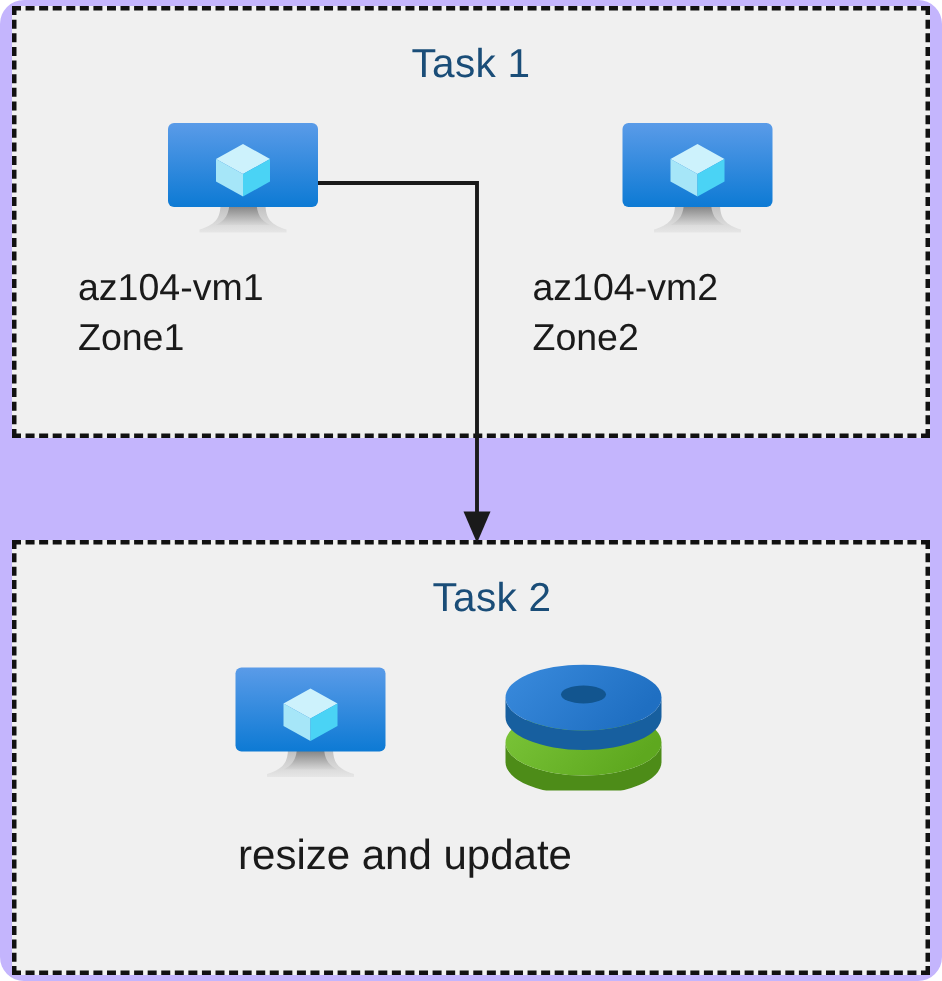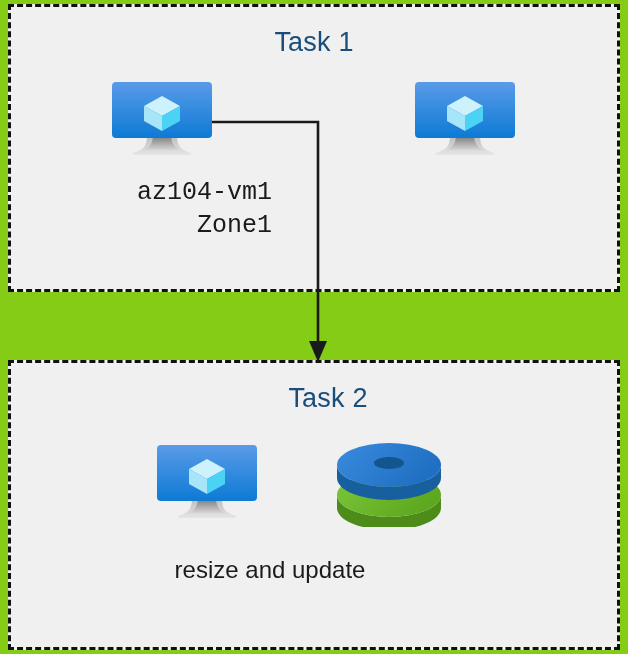--- a/index.html
+++ b/index.html
@@ -8,22 +8,23 @@
     padding: 0;
     background: #ffffff;
   }
   body {
     font-family: "Liberation Sans", "DejaVu Sans", sans-serif;
   }
   #canvas {
     position: relative;
     width: 628px;
     height: 654px;
-    background: #84cc16;
+    background: #c4b5fd;
     overflow: hidden;
+    border-radius: 16px;
   }
 
   
   .task-box {
     position: absolute;
     background: #f0f0f0;
     border: 3px dashed #111111;
     box-sizing: border-box;
   }
   #task1-box {
@@ -71,38 +72,37 @@
     left: 333px;
     top: 443px;
     width: 113px;
     height: 84px;
   }
   #disks-icon svg { display: block; width: 113px; height: 84px; }
 
   
   .node-label {
     position: absolute;
-    text-align: right;
+    text-align: left;
     color: #1a1a1a;
     font-size: 25px;
     line-height: 33px;
     white-space: pre-line;
-    font-family: Liberation Mono, monospace;
   }
   #vm1-label { left: 52px;  top: 176px; width: 220px; }
   #vm2-label { left: 355px; top: 176px; width: 220px; }
 
   #task2-caption {
     position: absolute;
     left: 60px;
     top: 553px;
     width: 420px;
     text-align: center;
     color: #1a1a1a;
-    font-size: 24px;
+    font-size: 28px;
     line-height: 34px;
     white-space: nowrap;
   }
 
   
   #connector {
     position: absolute;
     left: 0;
     top: 0;
     width: 628px;
@@ -169,20 +169,22 @@
       <path d="M43 54 h18 c0 9 3 13 9 16 H34 c6 -3 9 -7 9 -16 z" fill="url(#neck2)"></path>
       <rect x="2" y="2" width="100" height="56" rx="4" ry="4" fill="url(#scr2)"></rect>
       <g>
         <polygon points="52,16 70,26 52,36 34,26" fill="#cdf2fc"></polygon>
         <polygon points="34,26 52,36 52,51 34,41" fill="#a6e6f8"></polygon>
         <polygon points="70,26 52,36 52,51 70,41" fill="#4ad3f5"></polygon>
       </g>
     </svg>
   </div>
 
+  <div id="vm2-label" class="node-label">az104-vm2
+Zone2</div>
 
   <div id="task2-box" class="task-box"></div>
 
   <div id="task2-title" class="task-title">Task 2</div>
 
   <div id="vm3-icon" class="vm-icon">
     <svg viewBox="0 0 104 84" xmlns="http://www.w3.org/2000/svg">
       <defs>
         <linearGradient id="scr3" x1="0" y1="0" x2="0" y2="1">
           <stop offset="0" stop-color="#5a9be8"></stop>

